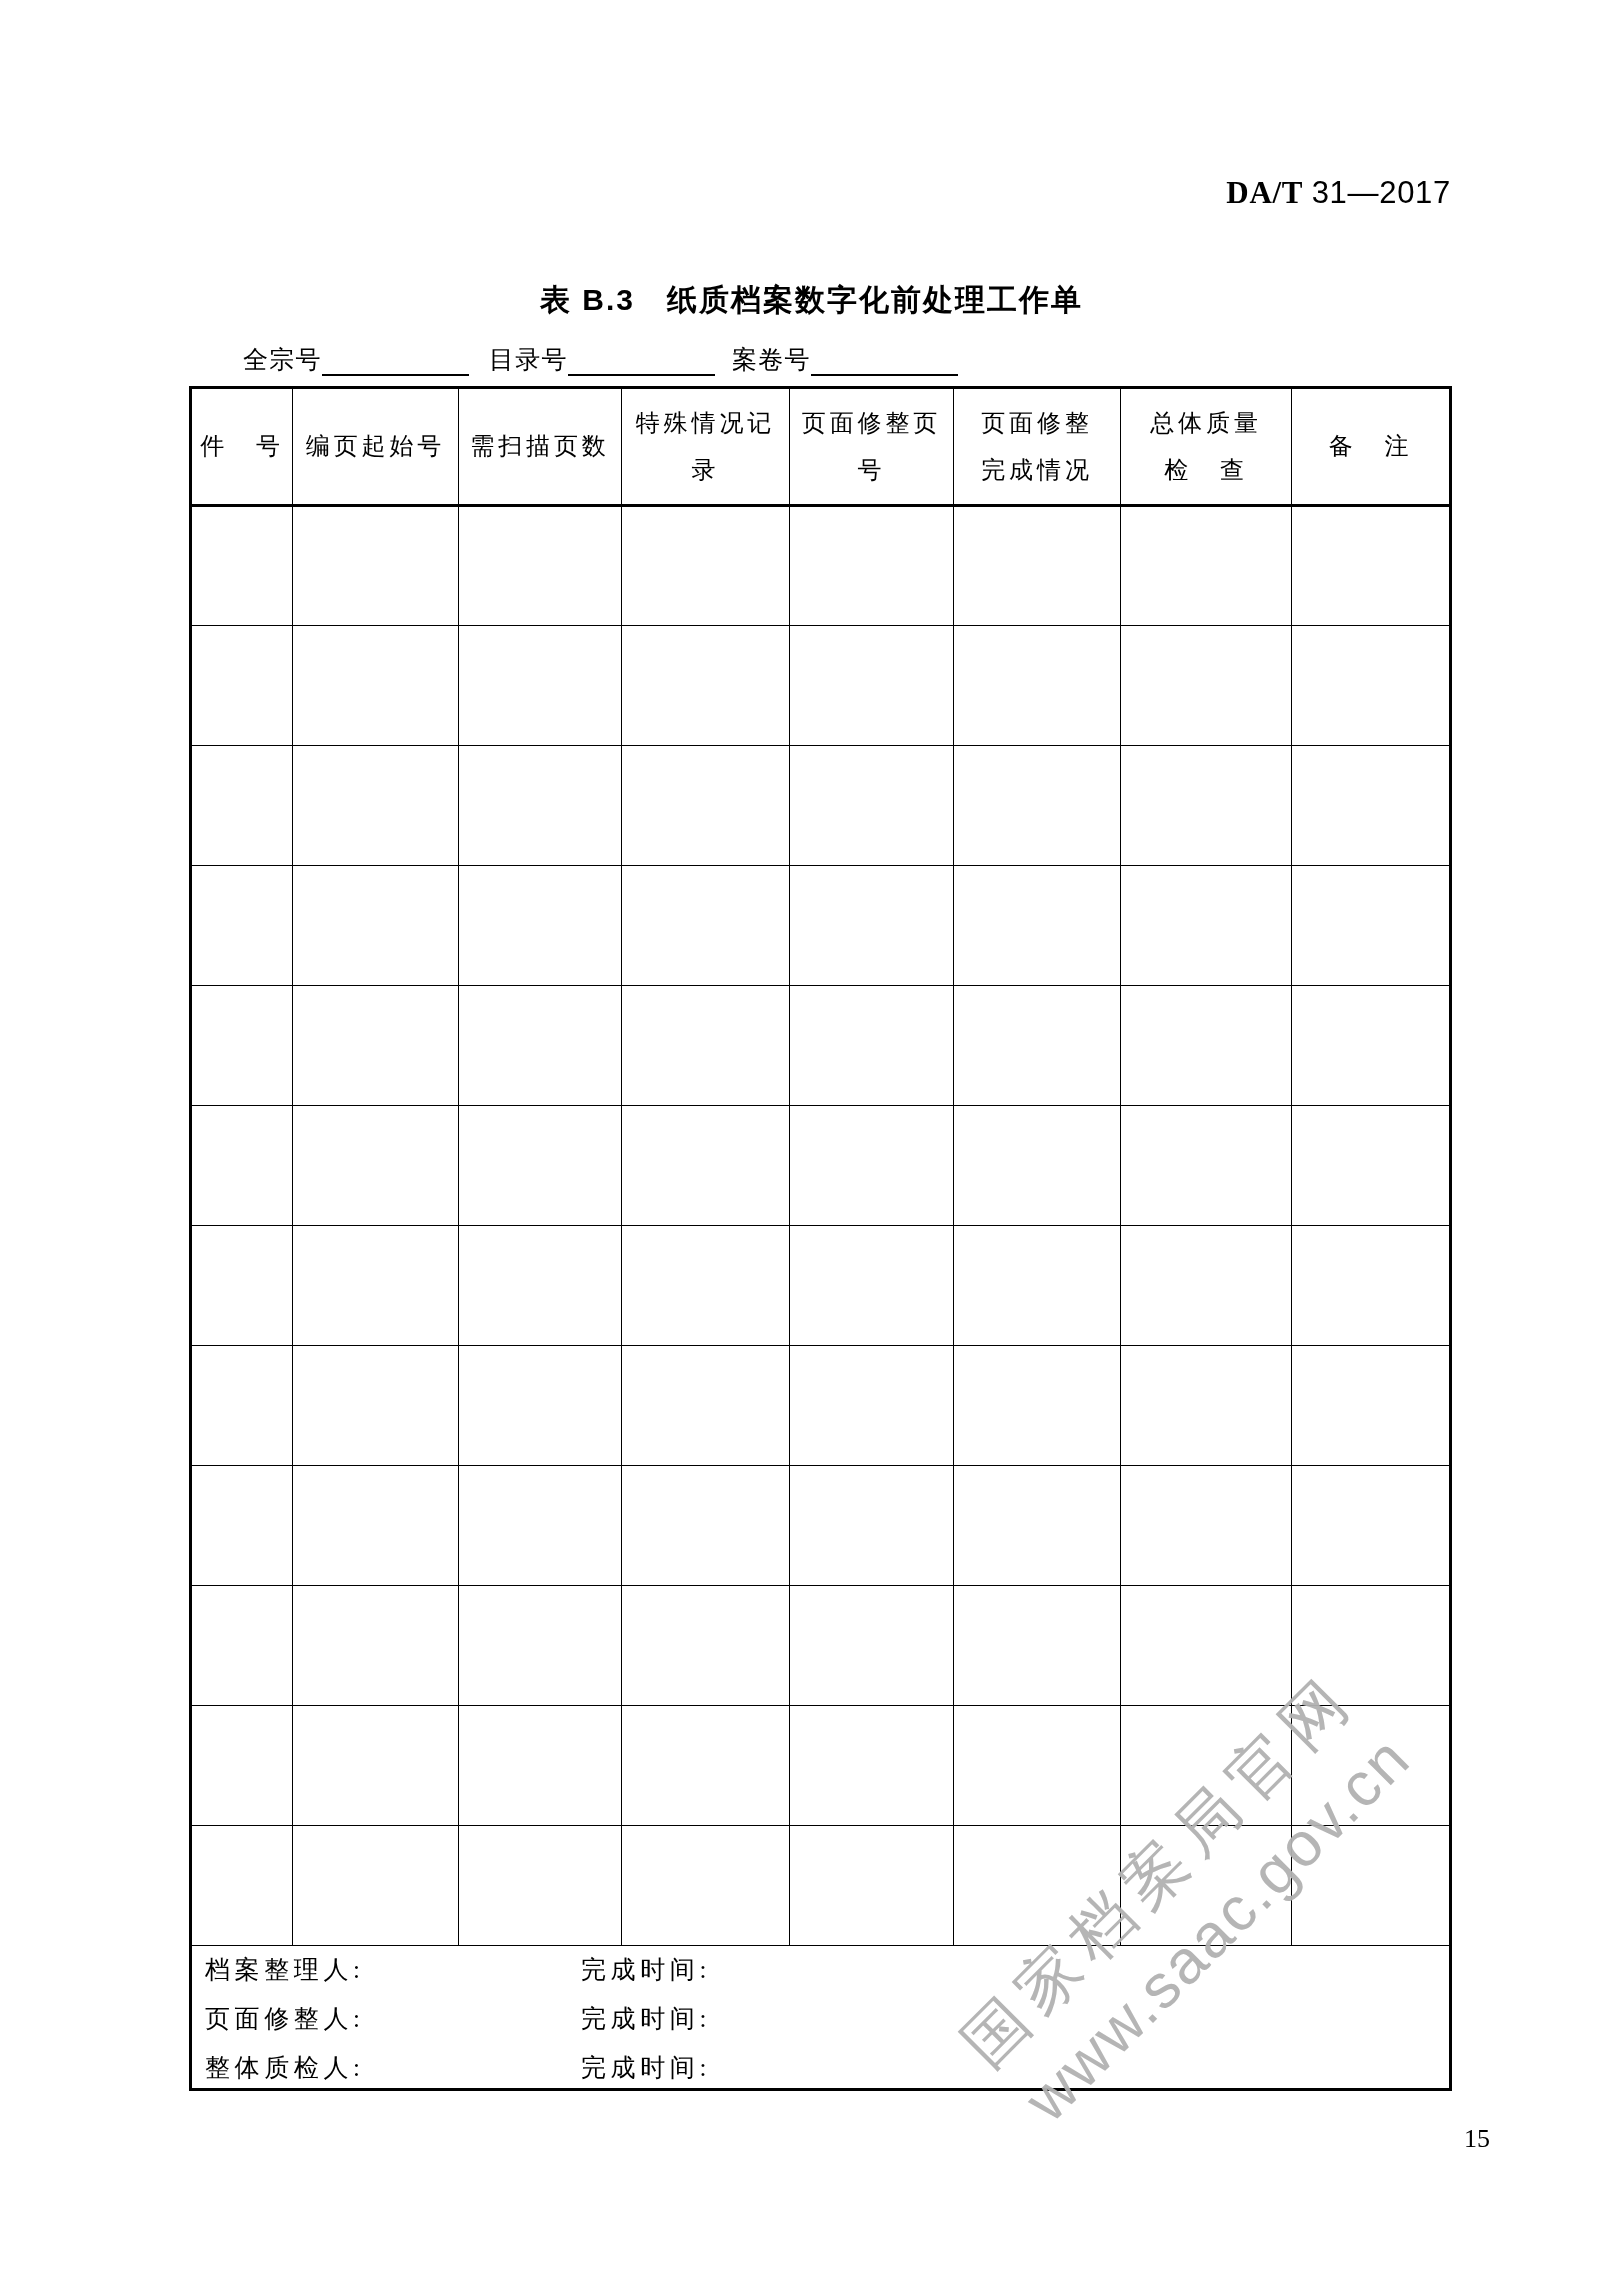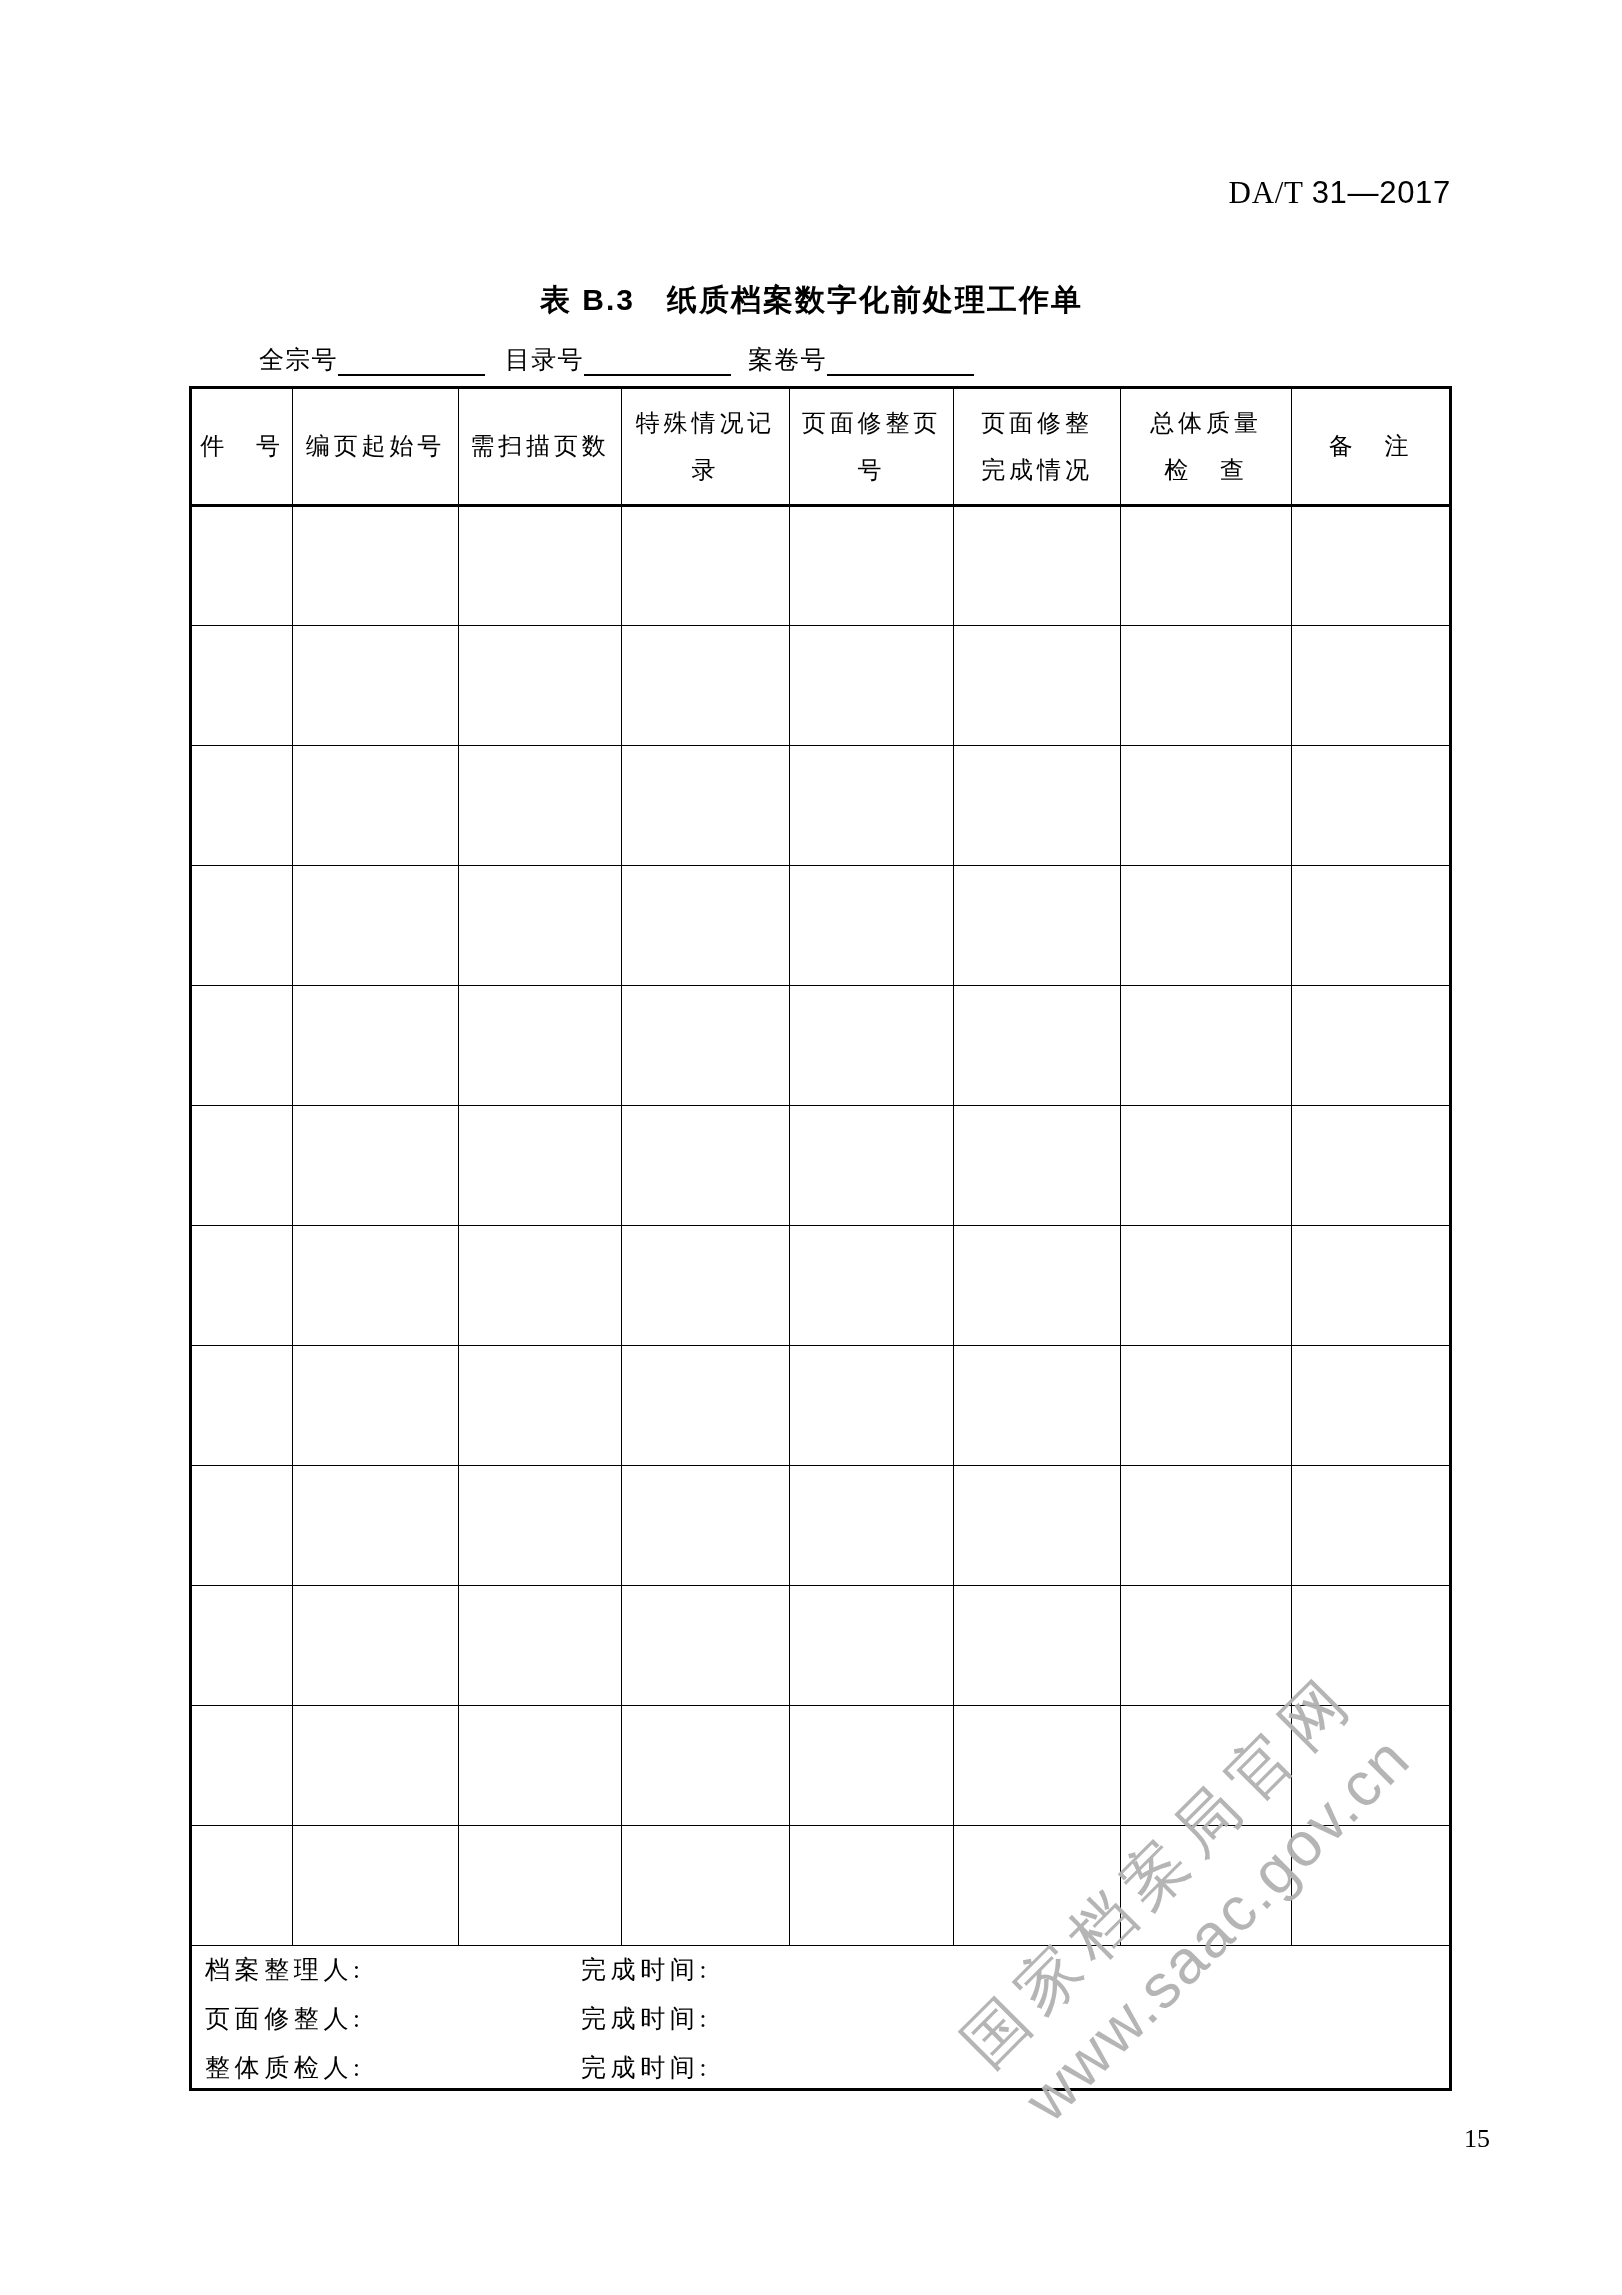--- a/index.html
+++ b/index.html
@@ -14,21 +14,21 @@
   
   .doc-code{
     position:absolute;
     top:175px;right:172px;
     font-size:31px;
     white-space:nowrap;
     letter-spacing:0.7px;
   }
   .doc-code .code-prefix{
     font-family:"Liberation Serif","DejaVu Serif",serif;
-    font-weight:400;
+    font-weight:700;
     margin-left:28px;
   }
   .doc-code .code-number{
     font-family:"Liberation Sans","DejaVu Sans",sans-serif;
     font-weight:400;
   }
   
   .form-title{
     position:absolute;
     top:280px;left:0;width:100%;
@@ -38,21 +38,21 @@
     font-size:30px;
     letter-spacing:2px;
     white-space:pre;
   }
   
   .fields-row{
     position:absolute;
     top:343px;left:0;width:100%;height:34px;
     font-size:25px;
   }
-  .field{position:absolute;top:0;height:34px;white-space:nowrap;margin-left:16px;}
+  .field{position:absolute;top:0;height:34px;white-space:nowrap;}
   .field .field-label{
     display:inline-block;
     vertical-align:bottom;
     line-height:33px;
     letter-spacing:1.3px;
   }
   .field .field-blank{
     display:inline-block;
     vertical-align:bottom;
     width:147px;height:31px;

